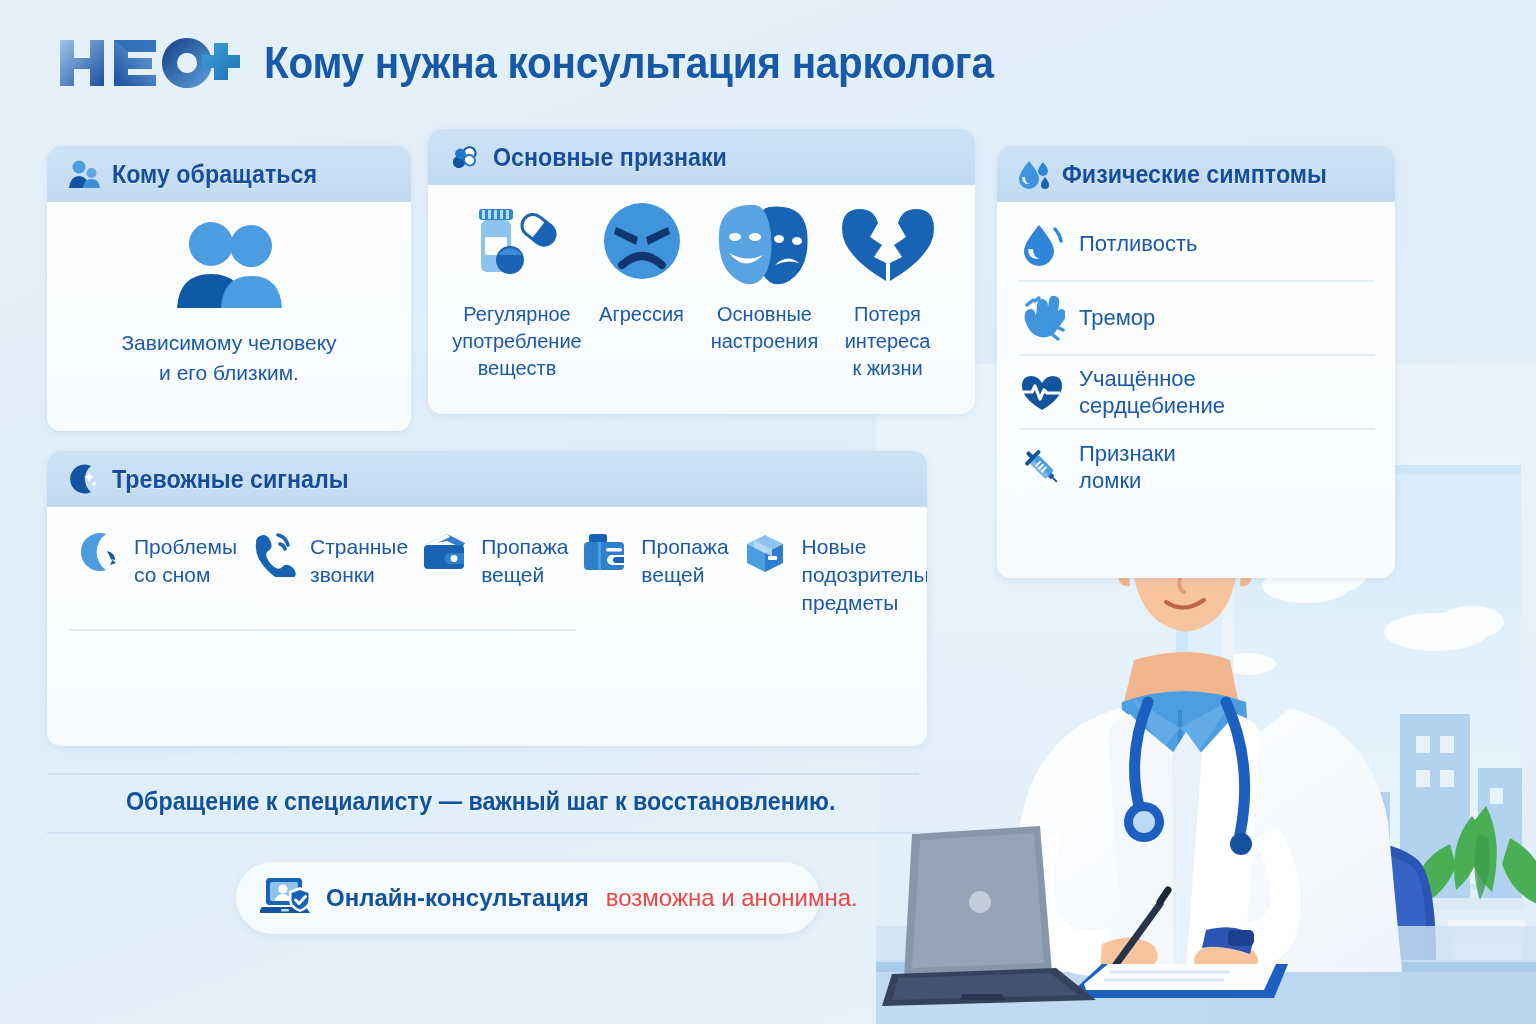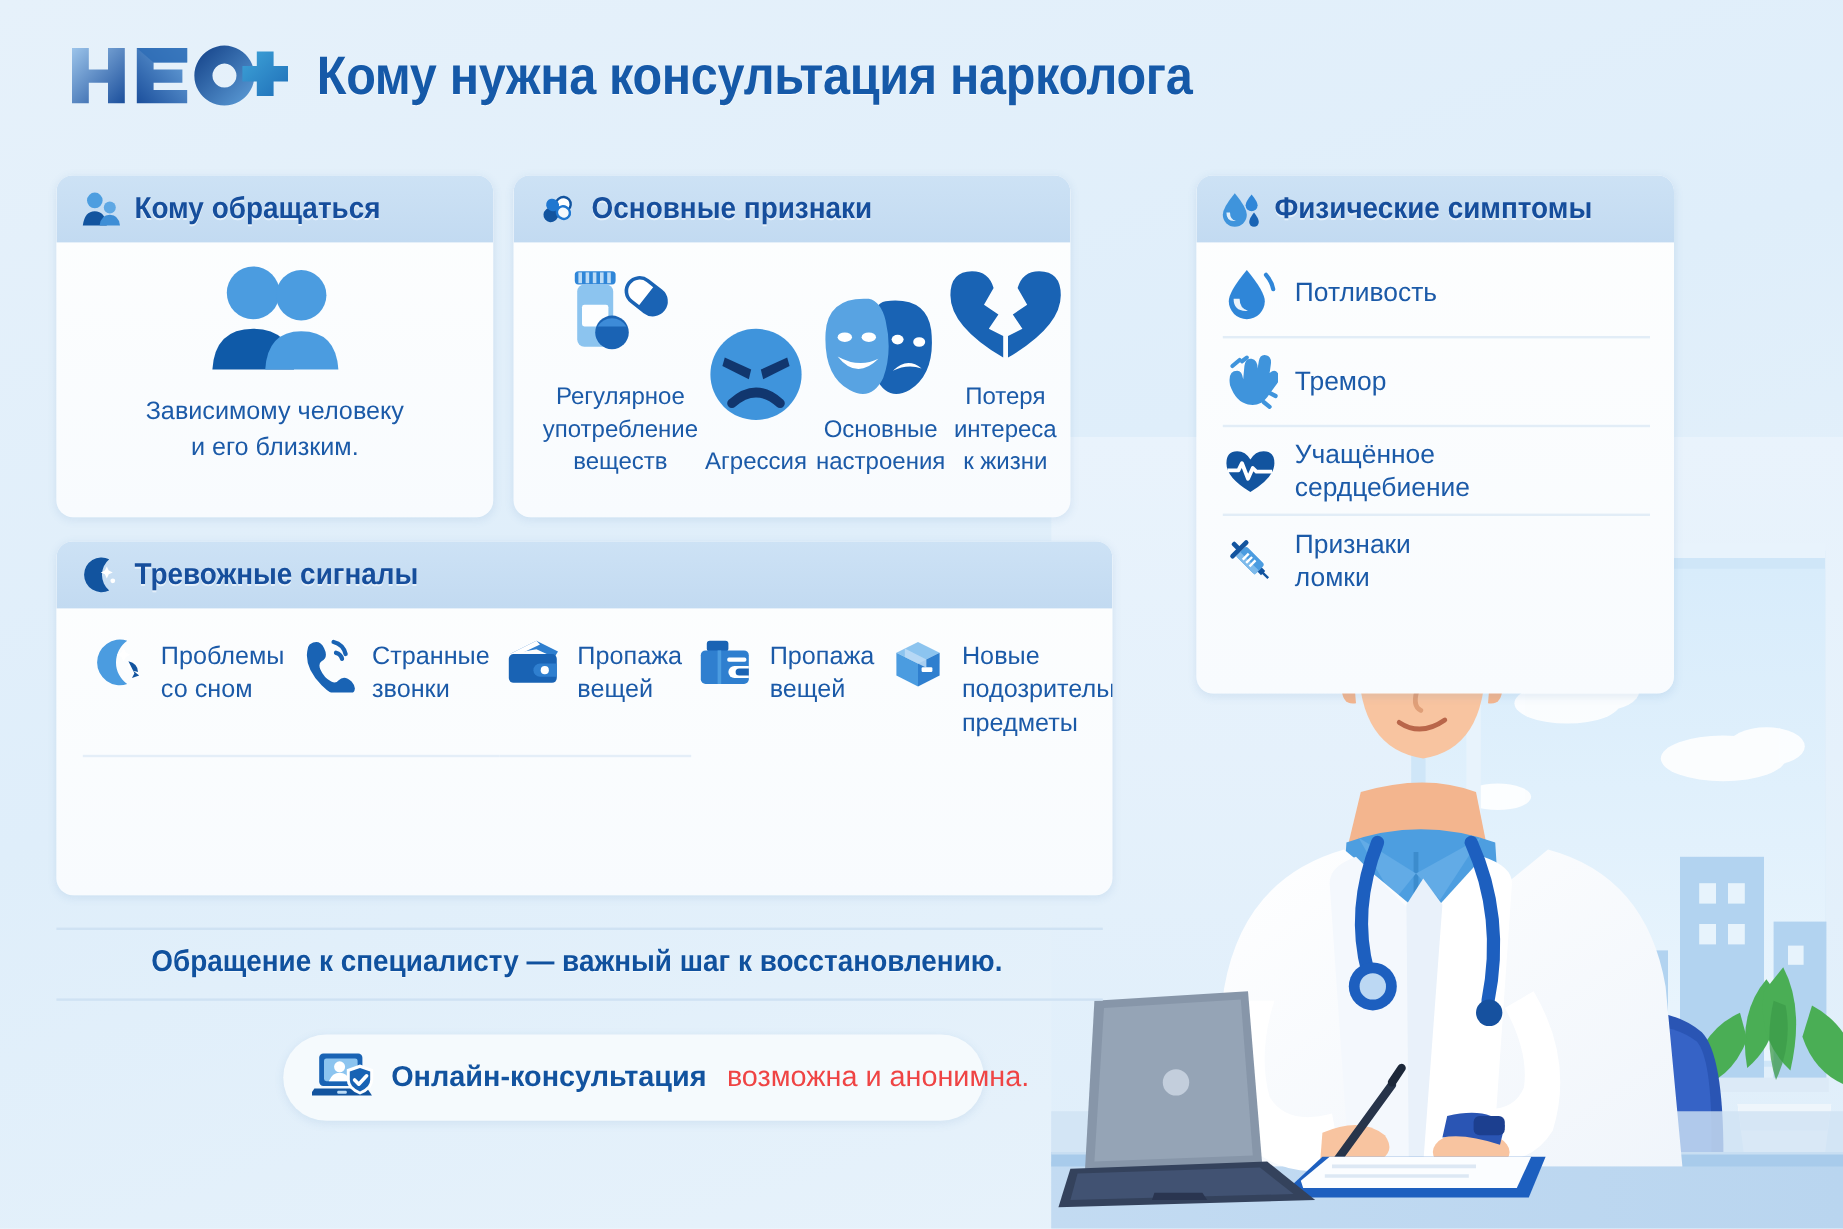--- a/index.html
+++ b/index.html
@@ -44,22 +44,22 @@
   
   #card-who { left: 47px; top: 146px; width: 364px; height: 285px; }
   .who-wrap { display:flex; flex-direction:column; align-items:center; padding-top: 18px; }
   .who-ico { width: 132px; height: 92px; }
   .who-text {
     margin-top: 16px; text-align: center; font-size: 21px; color: #1b5aa8;
     line-height: 1.42; white-space: pre-line;
   }
 
   
-  #card-signs { left: 428px; top: 146px; width: 464px; height: 285px; }
-  .signs-row { display: flex; justify-content: space-between; padding: 10px 8px 0; align-items: flex-end; }
+  #card-signs { left: 428px; top: 129px; width: 547px; height: 285px; }
+  .signs-row { display: flex; justify-content: space-between; padding: 10px 8px 0; }
   .sign { width: 126px; display: flex; flex-direction: column; align-items: center; }
   .sign .g { height: 96px; display: flex; align-items: center; justify-content: center; }
   .sign .g svg { width: 100px; height: 92px; }
   .sign .lbl {
     margin-top: 10px; text-align: center; font-size: 20px; color: #1b5aa8; line-height: 1.34;
     white-space: pre-line;
   }
 
   
   #card-phys { left: 997px; top: 146px; width: 398px; height: 432px; }

